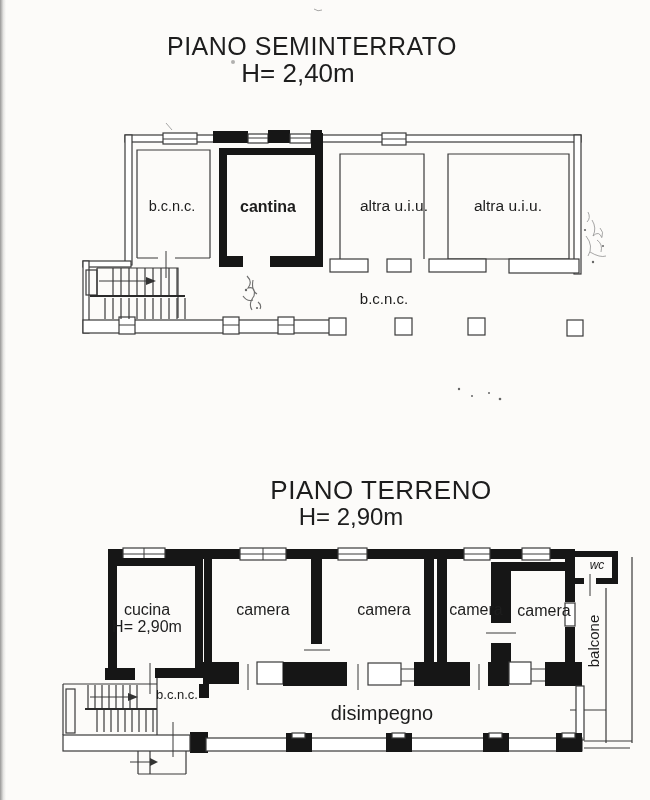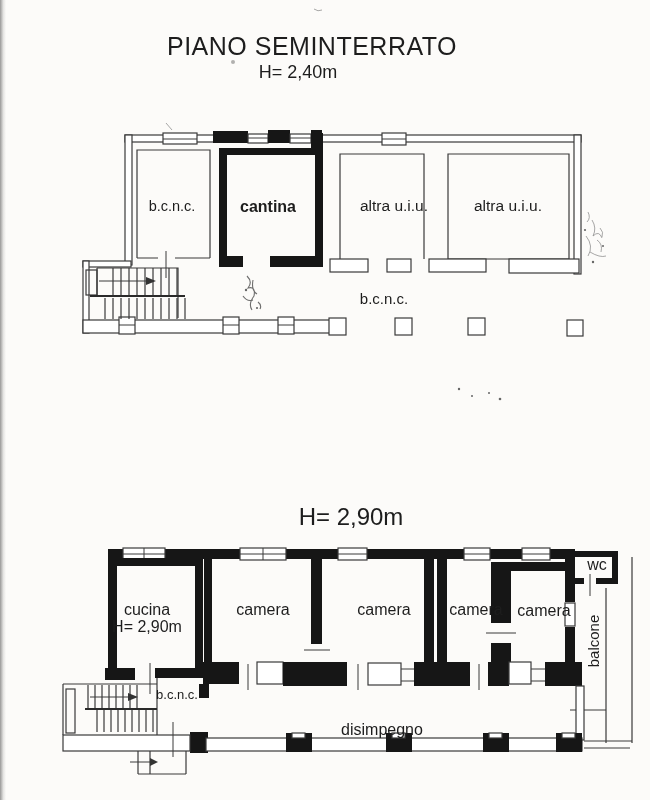--- a/index.html
+++ b/index.html
@@ -238,37 +238,38 @@
       <circle class="dot" cx="472" cy="396" r="1"></circle>
       <circle class="dot" cx="489" cy="393" r="1"></circle>
       <circle class="dot" cx="500" cy="399" r="1.3"></circle>
       <path class="sm" d="M314,9 q4,3 8,1"></path>
       <path class="sm" d="M166,123 L172,130"></path>
       <circle class="dot" cx="233" cy="62" r="2" opacity="0.5"></circle>
     </g>
   </svg>
 
   <div class="lbl title" style="left:312px;top:46px;font-size:25px;">PIANO SEMINTERRATO</div>
-  <div class="lbl" style="left:298px;top:73px;font-size:18px;">H= 2,40m</div>
+  <div class="lbl" style="left:298px;top:73px;font-size:26px;">H= 2,40m</div>
 
   <div class="lbl" style="left:172px;top:207px;font-size:14.5px;">b.c.n.c.</div>
   <div class="lbl" style="left:268px;top:207px;font-size:16px;font-weight:bold;">cantina</div>
   <div class="lbl" style="left:394px;top:206px;font-size:15.5px;">altra u.i.u.</div>
   <div class="lbl" style="left:508px;top:206px;font-size:15.5px;">altra u.i.u.</div>
   <div class="lbl" style="left:384px;top:299px;font-size:15px;">b.c.n.c.</div>
 
+  <div class="lbl title" style="left:381px;top:490px;font-size:26px;">PIANO TERRENO</div>
   <div class="lbl" style="left:351px;top:517px;font-size:24px;">H= 2,90m</div>
 
   <div class="lbl" style="left:147px;top:618px;font-size:16px;">
     <div>cucina</div>
     <div>H= 2,90m</div>
   </div>
   <div class="lbl" style="left:263px;top:610px;font-size:16px;">camera</div>
   <div class="lbl" style="left:384px;top:610px;font-size:16px;">camera</div>
   <div class="lbl" style="left:476px;top:610px;font-size:16px;">camera</div>
   <div class="lbl" style="left:544px;top:611px;font-size:16px;">camera</div>
-  <div class="lbl" style="left:597px;top:565px;font-size:16px;">wc</div>
+  <div class="lbl" style="left:597px;top:565px;font-size:12px;font-style:italic;">wc</div>
   <div class="lbl rot" style="left:594px;top:641px;font-size:15px;">balcone</div>
   <div class="lbl" style="left:177px;top:695px;font-size:13px;">b.c.n.c.</div>
-  <div class="lbl" style="left:382px;top:730px;font-size:16px;">disimpegno</div>
+  <div class="lbl" style="left:382px;top:714px;font-size:20px;">disimpegno</div>
 
   <div class="scan-edge"></div>
 </div>
 
 </body></html>

